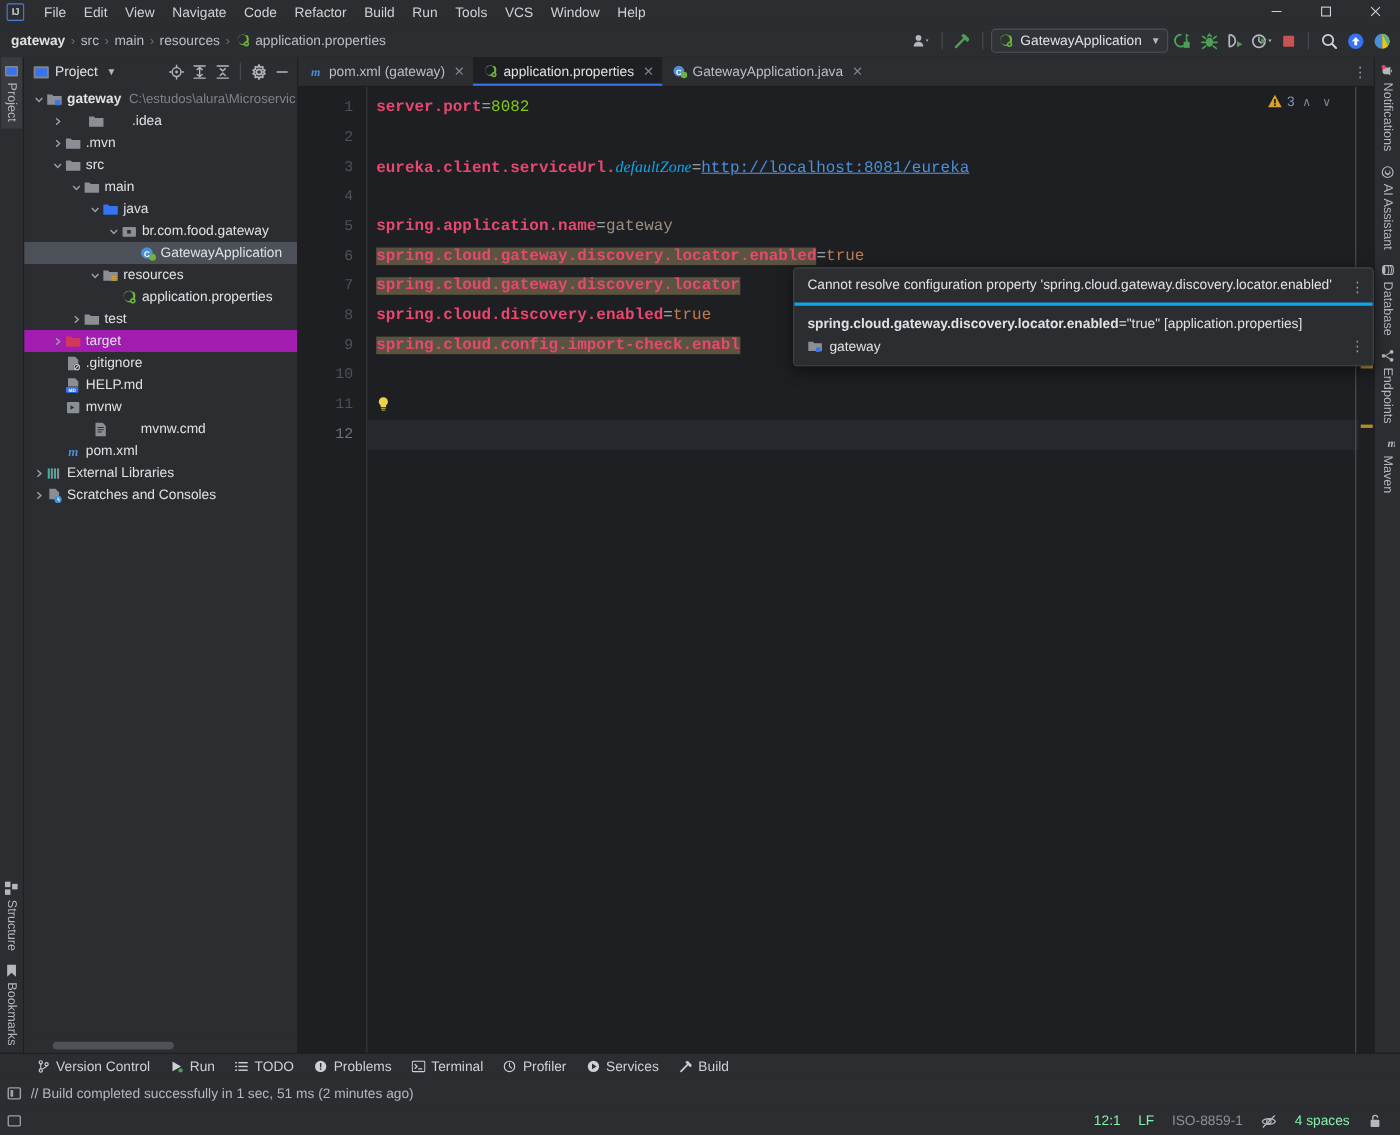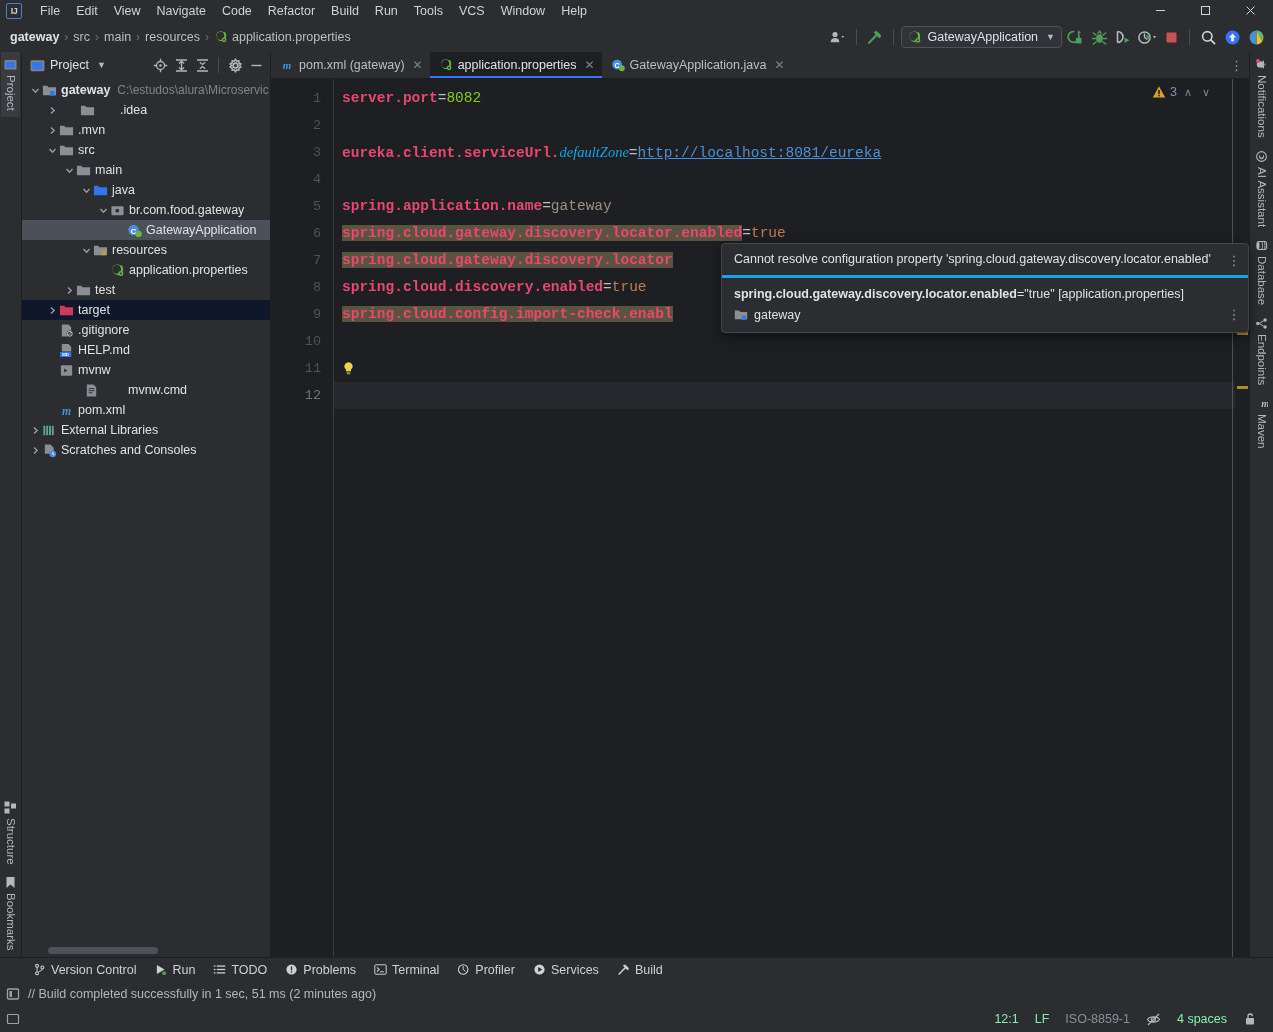--- a/index.html
+++ b/index.html
@@ -93,21 +93,21 @@
   .pp-tool {
     width: 20px; height: 20px; display: flex; align-items: center; justify-content: center;
     border-radius: 3px;
   }
   .pp-tree { flex: 1 1 auto; overflow: hidden; padding-top: 2px; position: relative; }
   .tnode {
     height: 20px; display: flex; align-items: center; font-size: 12.5px;
     color: #dfe1e5; white-space: nowrap; padding-right: 4px; cursor: default;
   }
   .tnode.sel { background: #4b5059; }
-  .tnode.ctx { background: #0f172a; }
+  .tnode.ctx { background: #a21caf; }
   .arrow {
     width: 14px; height: 20px; display: flex; align-items: center; justify-content: center;
     color: #9da0a8; font-size: 8px; flex: 0 0 14px;
   }
   .arrow.none { visibility: hidden; }
   .tlabel { margin-left: 4px; }
   .tlabel.bold { font-weight: bold; }
   .tpath { margin-left: 7px; color: #7f838a; font-size: 12px; }
   .pp-hscroll {
     height: 13px; flex: 0 0 13px; position: relative; background: #2b2d30;

